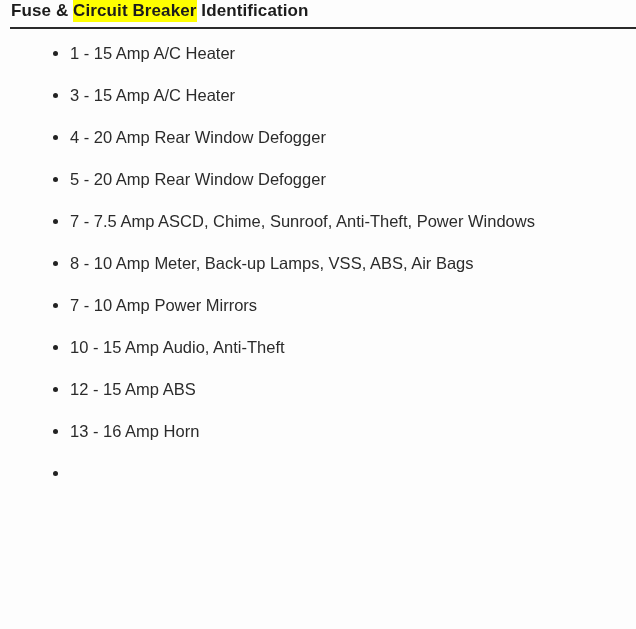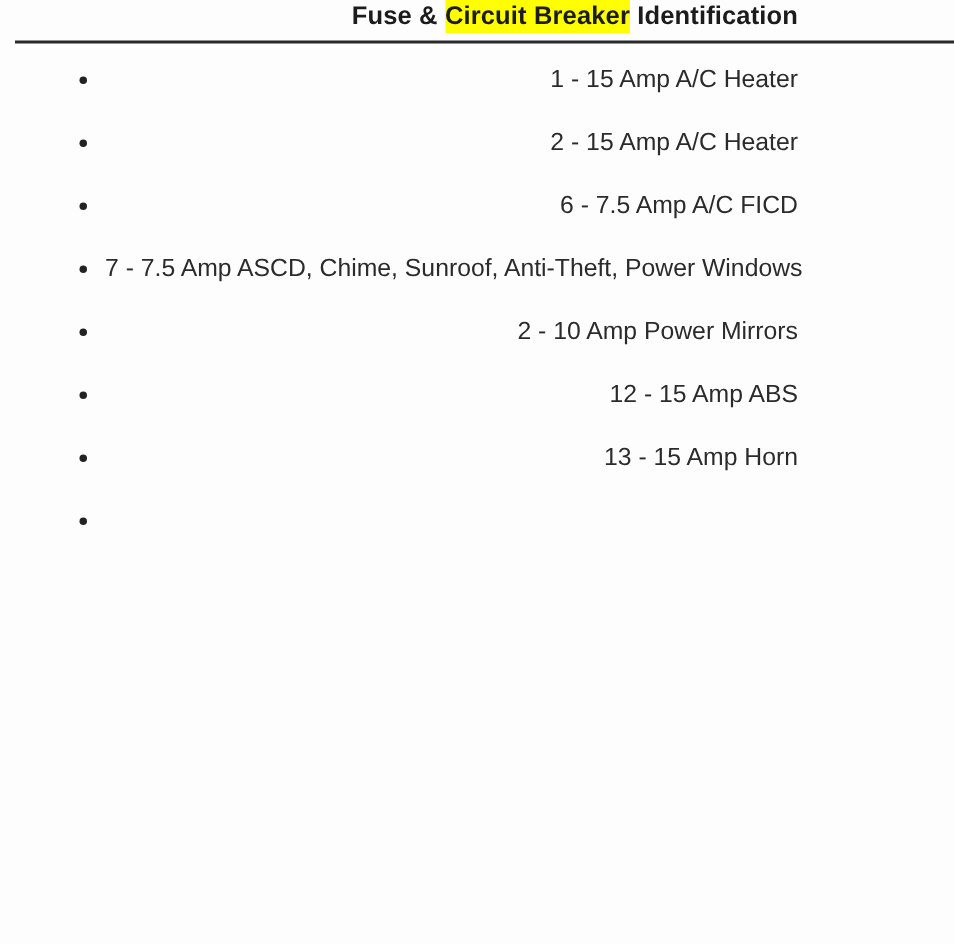--- a/index.html
+++ b/index.html
@@ -13,21 +13,20 @@
     font-family: "Liberation Sans", "DejaVu Sans", sans-serif;
     color: #2b2b2b;
     overflow: hidden;
     position: relative;
   }
   .page {
     width: 532px;
     height: 629px;
     position: relative;
     background: #fdfdfd;
-    text-align: right;
   }
   .heading-block {
     padding: 0;
     margin: 0;
   }
   h1.page-title {
     font-size: 17px;
     font-weight: bold;
     line-height: 20px;
     margin: 0;
@@ -89,40 +88,52 @@
     <hr class="title-rule">
   </div>
 
   <ul class="fuse-list">
     <li>
       <span class="bullet"></span>
       <span class="item-text">1 - 15 Amp A/C Heater</span>
     </li>
     <li>
       <span class="bullet"></span>
-      <span class="item-text">2 - 15 Amp A/C Heater</span>
+      <span class="item-text">3 - 15 Amp A/C Heater</span>
     </li>
     <li>
       <span class="bullet"></span>
-      <span class="item-text">6 - 7.5 Amp A/C FICD</span>
+      <span class="item-text">4 - 20 Amp Rear Window Defogger</span>
+    </li>
+    <li>
+      <span class="bullet"></span>
+      <span class="item-text">5 - 20 Amp Rear Window Defogger</span>
     </li>
     <li>
       <span class="bullet"></span>
       <span class="item-text">7 - 7.5 Amp ASCD, Chime, Sunroof, Anti-Theft, Power Windows</span>
     </li>
     <li>
       <span class="bullet"></span>
-      <span class="item-text">2 - 10 Amp Power Mirrors</span>
+      <span class="item-text">8 - 10 Amp Meter, Back-up Lamps, VSS, ABS, Air Bags</span>
+    </li>
+    <li>
+      <span class="bullet"></span>
+      <span class="item-text">7 - 10 Amp Power Mirrors</span>
+    </li>
+    <li>
+      <span class="bullet"></span>
+      <span class="item-text">10 - 15 Amp Audio, Anti-Theft</span>
     </li>
     <li>
       <span class="bullet"></span>
       <span class="item-text">12 - 15 Amp ABS</span>
     </li>
     <li>
       <span class="bullet"></span>
-      <span class="item-text">13 - 15 Amp Horn</span>
+      <span class="item-text">13 - 16 Amp Horn</span>
     </li>
     <li>
       <span class="bullet"></span>
     </li>
   </ul>
 
 </div>
 
 </body></html>

